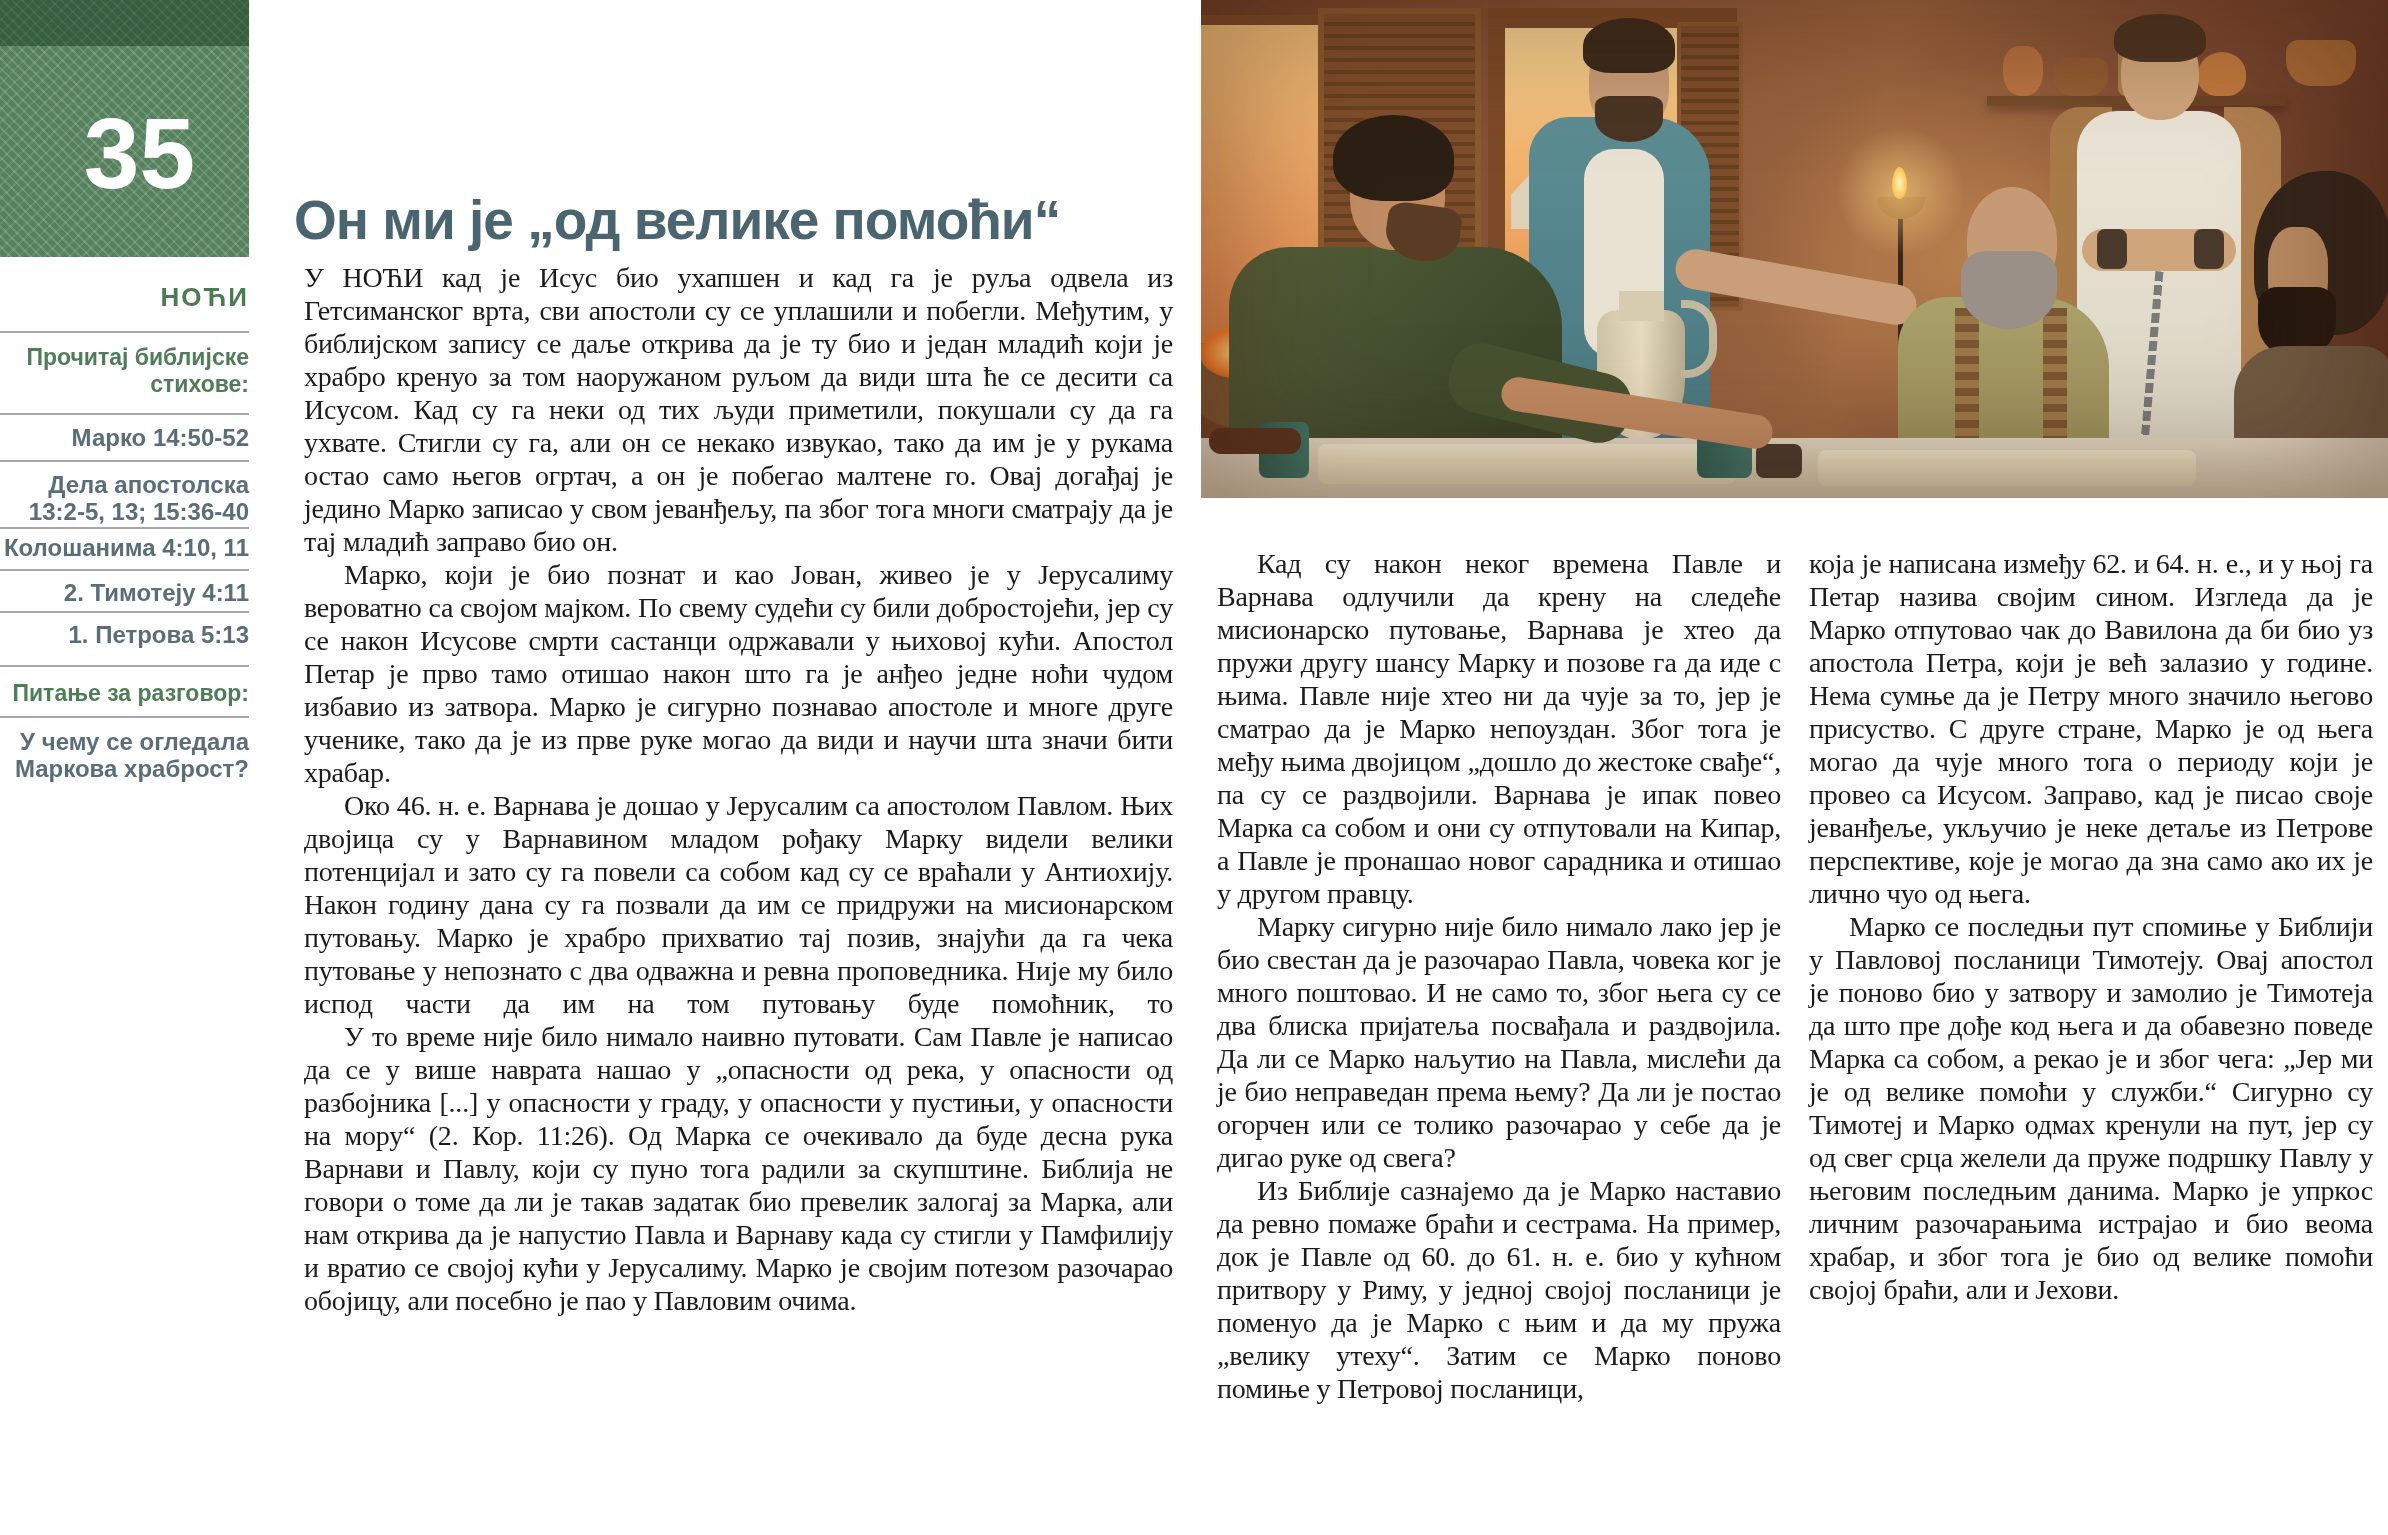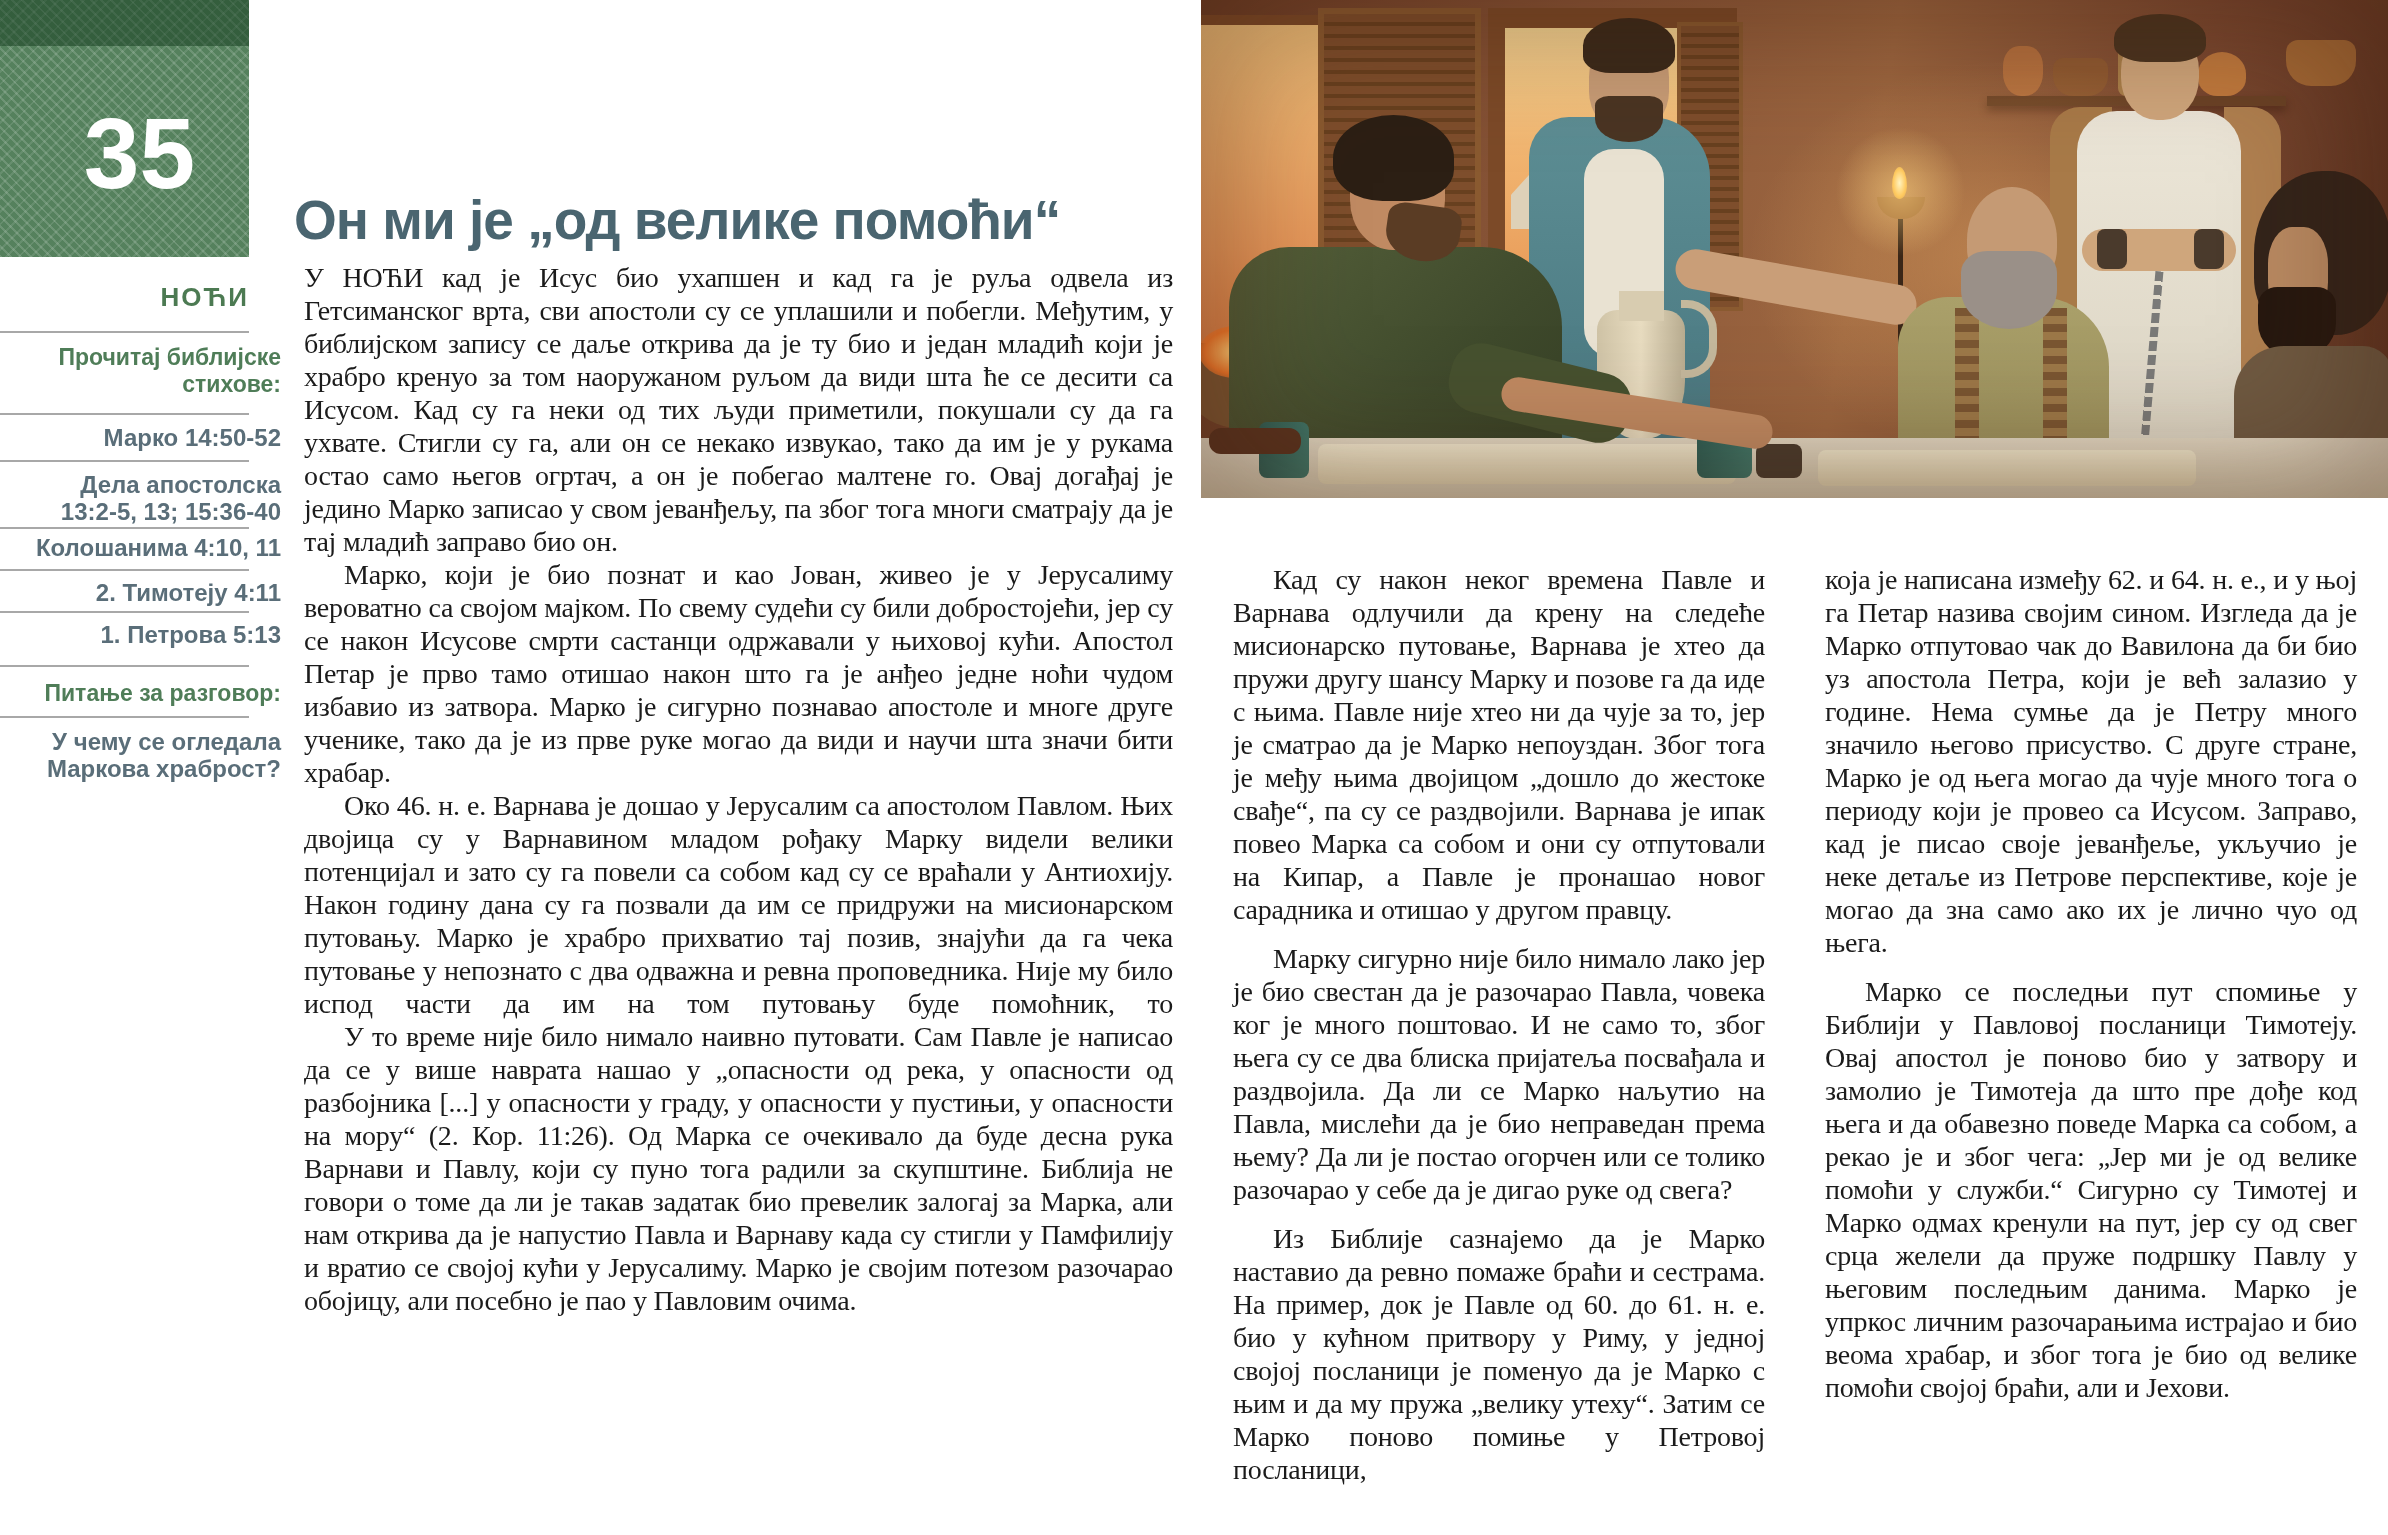--- a/index.html
+++ b/index.html
@@ -10,40 +10,40 @@
     background-color:#55815d;
     background-image:
       repeating-linear-gradient(45deg, rgba(255,255,255,.15) 0 2px, rgba(255,255,255,0) 2px 7px),
       repeating-linear-gradient(-45deg, rgba(255,255,255,.10) 0 2px, rgba(255,255,255,0) 2px 9px);}
   .chapter-box .topstrip{position:absolute;left:0;top:0;width:100%;height:46px;background:rgba(16,56,28,.48);}
   .chapter-num{position:absolute;left:0;top:103px;width:195px;text-align:right;
     font-size:100px;font-weight:bold;color:#ffffff;line-height:1;}
   .sidebar{position:absolute;left:0;top:0;width:249px;height:1535px;}
   .sb-book{position:absolute;left:0;top:282px;width:249px;text-align:right;
     font-size:26px;font-weight:bold;letter-spacing:2px;color:#4c7a52;}
-  .sb-item{position:absolute;left:0;width:249px;text-align:right;font-weight:bold;line-height:27px;padding-left:32px;}
+  .sb-item{position:absolute;left:0;width:249px;text-align:right;font-weight:bold;line-height:27px;}
   .sb-heading{font-size:23px;color:#4f7d58;}
   .sb-ref{font-size:24px;color:#5a6e79;}
   .sb-div{position:absolute;left:0;width:249px;height:2px;background:#a8a8a8;}
   
   .article-title{position:absolute;left:294px;top:155px;width:896px;
     font-size:55px;font-weight:bold;letter-spacing:-1px;color:#4a6570;line-height:1.05;}
   .main-col{position:absolute;left:304px;top:249px;width:869px;
     font-family:"Liberation Serif",serif;font-size:28px;line-height:33px;color:#1b1b1b;
     text-align:justify;letter-spacing:-0.2px;margin-top:12px;}
   .main-col p{margin:0;}
   .indent{text-indent:40px;}
   .p3a{text-align-last:justify;}
   .pullquote{float:left;width:354px;margin:6px 14px 8px -205px;min-height:163px;
     font-family:"Liberation Sans",sans-serif;font-size:25px;font-weight:bold;line-height:38px;
     color:#5d8a6e;text-align:left;text-indent:0;letter-spacing:-0.2px;}
   .col{position:absolute;top:547px;width:564px;
     font-family:"Liberation Serif",serif;font-size:28px;line-height:33px;color:#1b1b1b;
     text-align:justify;letter-spacing:-0.2px;}
-  .col p{margin:16px;}
+  .col p{margin:0;}
   .col-a{left:1217px;}
   .col-b{left:1809px;}
   
   .illu{position:absolute;left:1201px;top:0;width:1187px;height:498px;overflow:hidden;
     background:linear-gradient(100deg,#6b3d26 0%,#8a5638 30%,#9c6640 55%,#7a4830 80%,#5f3522 100%);}
   .illu div{position:absolute;}
   .i-glow{left:547px;top:60px;width:517px;height:398px;
     background:radial-gradient(closest-side,rgba(255,190,110,.40),rgba(255,190,110,0));}
   .i-win-left{left:-12px;top:15px;width:131px;height:318px;border:10px solid #7c4a28;
     background:linear-gradient(180deg,#f2c27c,#e6975a 70%,#d97f46);}

